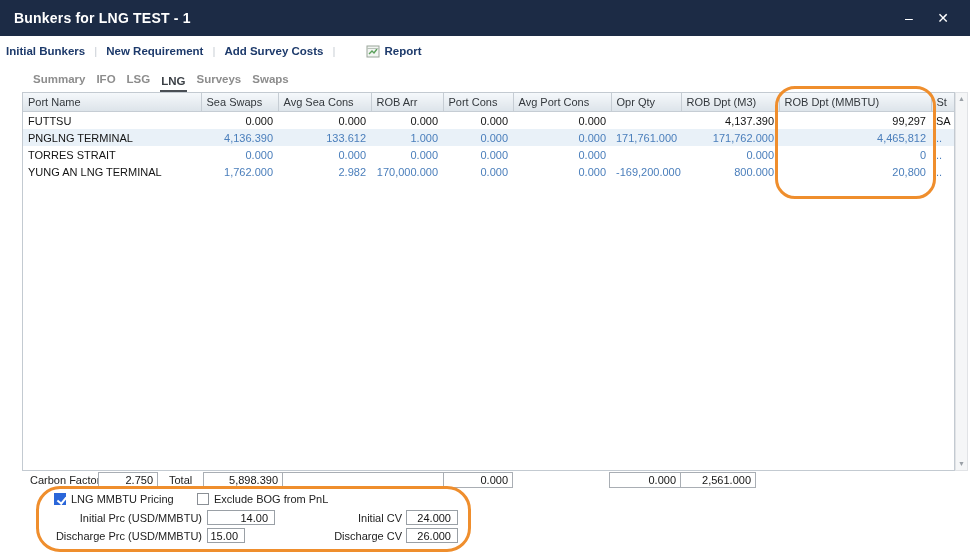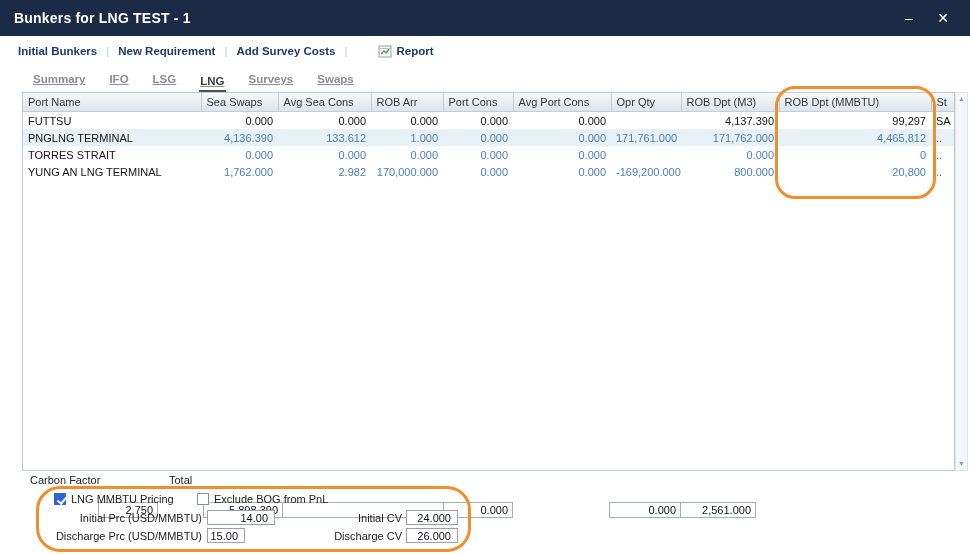--- a/index.html
+++ b/index.html
@@ -14,27 +14,27 @@
   html,body{margin:0;padding:0;}
   body{
     width:970px;height:554px;position:relative;overflow:hidden;
     font-family:"Liberation Sans",sans-serif;background:#fff;color:#1a1a1a;
   }
   
   .titlebar{height:36px;background:var(--titlebar);color:#fff;display:flex;align-items:center;padding:0 10px 0 14px;}
   .titlebar .title{flex:1;font-weight:bold;font-size:14px;letter-spacing:.2px;}
   .win-btn{width:34px;text-align:center;font-size:14px;cursor:pointer;line-height:36px;}
   
-  .toolbar{height:30px;display:flex;align-items:center;padding:0 18px;font-size:11.5px;font-weight:bold;color:var(--link);background:#fff;text-align:center;}
+  .toolbar{height:30px;display:flex;align-items:center;padding:0 6px;font-size:11.5px;font-weight:bold;color:var(--link);background:#fff;text-align:center;}
   .toolbar .tb-item{cursor:pointer;white-space:nowrap;}
   .toolbar .sep{color:#c9ced4;font-weight:normal;margin:0 9px;}
   .report{display:flex;align-items:center;gap:4px;margin-left:22px;cursor:pointer;}
   .report svg{display:block;}
   
-  .tabs{display:flex;gap:22px;padding:0 0 0 32px;height:26px;align-items:flex-end;font-size:11.5px;font-weight:bold;color:#8d8d8d;background:#fff;text-decoration:underline;}
+  .tabs{display:flex;gap:9px;padding:0 0 0 32px;height:26px;align-items:flex-end;font-size:11.5px;font-weight:bold;color:#8d8d8d;background:#fff;}
   .tab{padding:0 1px 5px 1px;cursor:pointer;border-bottom:2px solid transparent;white-space:nowrap;}
   .tab.active{color:#3a3f45;border-bottom:2px solid #4a4f55;padding-bottom:3px;}
   
   .table-wrap{position:absolute;left:22px;top:92px;width:933px;height:379px;border:1px solid #c3cad1;background:#fff;overflow:hidden;}
   table{border-collapse:collapse;table-layout:fixed;width:100%;font-size:11px;}
   thead th{
     background:linear-gradient(#f5f8fb,#dde4ea);
     border-right:1px solid #c6cdd4;border-bottom:1px solid #c6cdd4;
     font-weight:normal;text-align:left;padding:3px 5px;color:#33383d;height:12px;
     white-space:nowrap;overflow:hidden;
@@ -50,21 +50,21 @@
   td.st{text-align:left;}
   tr.blue td.num, tr.blue td.st{color:var(--blue_text);}
   tr.black td{color:#141414;}
   
   .vscroll{position:absolute;left:955px;top:92px;width:13px;height:379px;background:#f5f6f7;border:1px solid #e1e3e6;}
   .vscroll .arrow{display:block;text-align:center;font-size:7px;color:#9aa0a6;line-height:12px;}
   .vscroll .arrow.down{position:absolute;bottom:0;left:0;right:0;}
   
   .totals{position:absolute;left:22px;top:471px;width:933px;height:20px;font-size:11px;}
   .totals .tlabel{position:absolute;top:3px;color:#222;}
-  .tbox{position:absolute;top:1px;height:16px;border:1px solid #a9aeb4;background:#fff;text-align:right;padding:1px 4px;font-size:11px;color:#141414;margin-top:30px;}
+  .tbox{position:absolute;top:1px;height:16px;border:1px solid #a9aeb4;background:#fff;text-align:right;padding:1px 4px;font-size:11px;color:#141414;}
   
   .pricing{position:absolute;left:40px;top:491px;width:432px;height:60px;font-size:11px;color:#222;}
   .p-cb-group{position:absolute;display:flex;align-items:center;gap:5px;cursor:pointer;}
   .cb{width:12px;height:12px;border:1px solid #8a8f95;background:#fff;display:inline-block;position:relative;flex:0 0 auto;}
   .cb.checked{background:var(--checkbox);border-color:var(--checkbox);}
   .cb.checked::after{content:"";position:absolute;left:3.5px;top:0.5px;width:3.5px;height:7px;border:solid #fff;border-width:0 2px 2px 0;transform:rotate(40deg);}
   .p-label{position:absolute;text-align:right;color:#222;}
   .p-input{position:absolute;height:15px;border:1px solid #9aa0a6;background:#fff;font-family:"Liberation Sans",sans-serif;font-size:11px;text-align:right;padding:0 6px 0 2px;color:#141414;}
   
   .annot{position:absolute;border:3px solid var(--annotation);border-radius:20px;pointer-events:none;}

